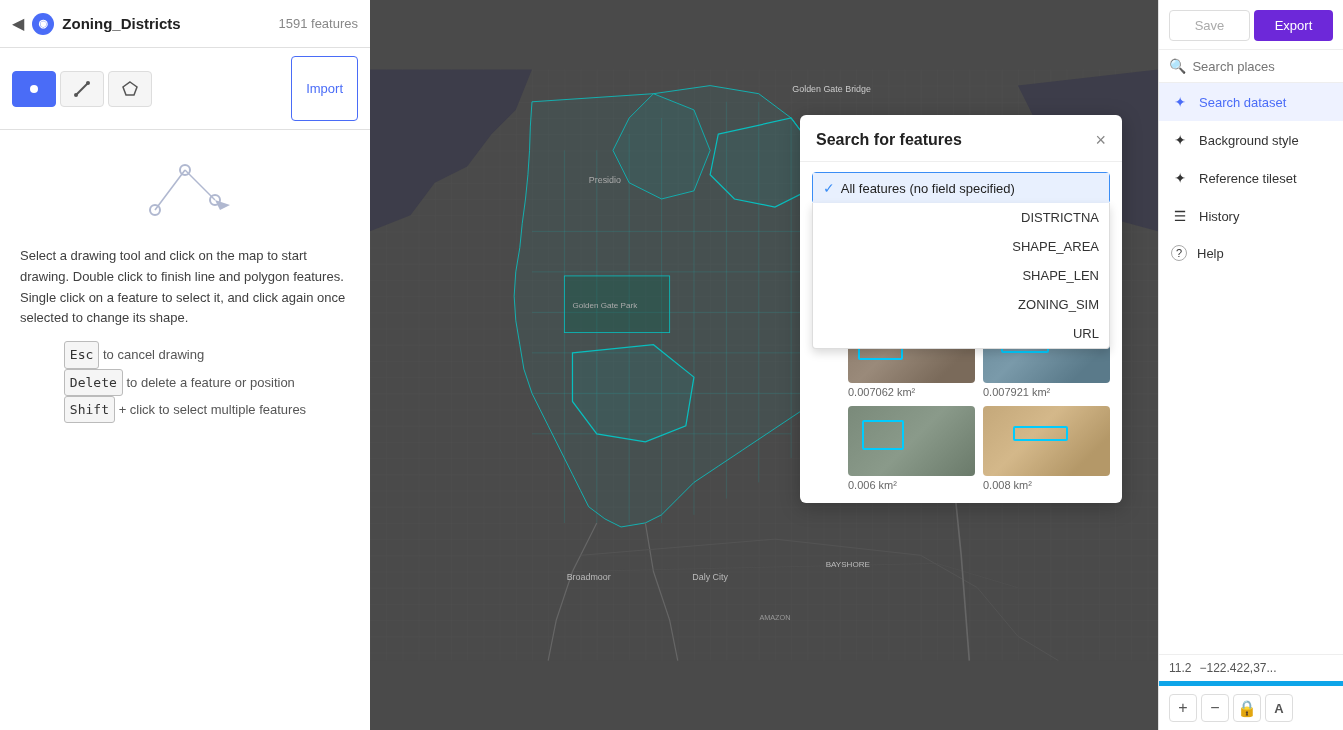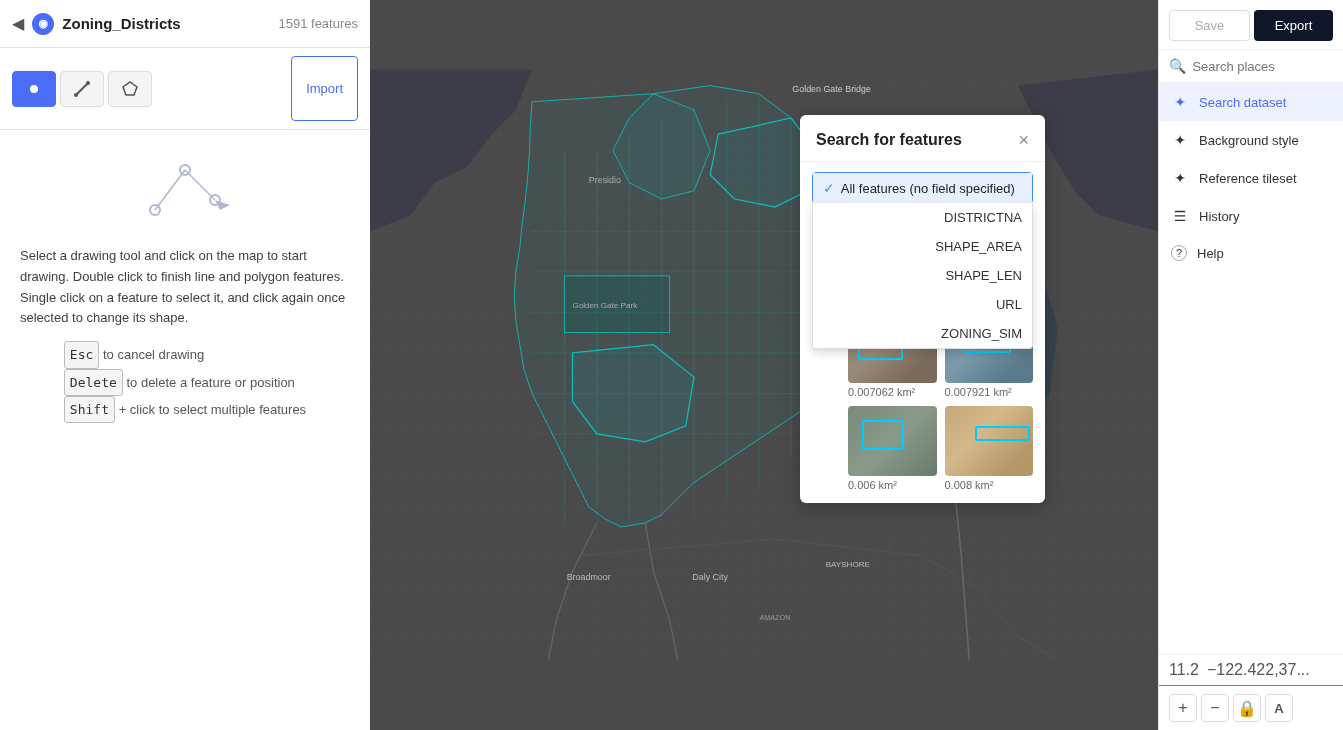--- a/index.html
+++ b/index.html
@@ -143,21 +143,21 @@
       position: relative;
       background: #4a4a4a;
       overflow: hidden;
     }
 
     
     .search-panel {
       position: absolute;
       top: 115px;
       left: 430px;
-      width: 245px;
+      width: 322px;
       background: white;
       border-radius: 6px;
       box-shadow: 0 4px 20px rgba(0,0,0,0.25);
       z-index: 20;
       overflow: visible;
     }
 
     .search-panel-header {
       padding: 16px 16px 12px;
       display: flex;
@@ -316,21 +316,21 @@
       color: #aaa;
       font-size: 13px;
       cursor: not-allowed;
     }
 
     .export-btn {
       flex: 1;
       padding: 7px 0;
       border: none;
       border-radius: 4px;
-      background: #0f172a;
+      background: #6d28d9;
       color: white;
       font-size: 13px;
       cursor: pointer;
       font-weight: 500;
       text-align: center;
     }
 
     .search-places-row {
       padding: 8px 10px;
       border-bottom: 1px solid #eee;
@@ -374,25 +374,25 @@
       display: flex;
       align-items: center;
       justify-content: center;
       font-size: 14px;
     }
 
     .coords-bar {
       display: flex;
       align-items: center;
       padding: 6px 10px;
-      font-size: 16px;
+      font-size: 12px;
       color: #555;
       border-top: 1px solid #eee;
       margin-top: auto;
-      border-bottom: 1px solid #0ea5e9;
+      border-bottom: 5px solid #0ea5e9;
     }
 
     .zoom-controls {
       display: flex;
       align-items: center;
       gap: 4px;
       padding: 8px 10px;
     }
 
     .zoom-btn {
@@ -546,22 +546,22 @@
     <div class="dropdown-container">
       <div class="dropdown">
         <div class="dropdown-selected">
           <span class="dropdown-check">✓</span>
           <span>All features (no field specified)</span>
         </div>
         <div class="dropdown-list">
           <div class="dropdown-item">DISTRICTNA</div>
           <div class="dropdown-item">SHAPE_AREA</div>
           <div class="dropdown-item">SHAPE_LEN</div>
+          <div class="dropdown-item">ZONING_SIM</div>
           <div class="dropdown-item">URL</div>
-          <div class="dropdown-item">ZONING_SIM</div>
         </div>
       </div>
     </div>
 
     <div class="results-grid">
 
       <div class="result-card">
         <div class="result-thumb result-thumb-1">
           <div class="blue-outline" style="top:15px;left:20px;width:40px;height:30px;"></div>
         </div>

